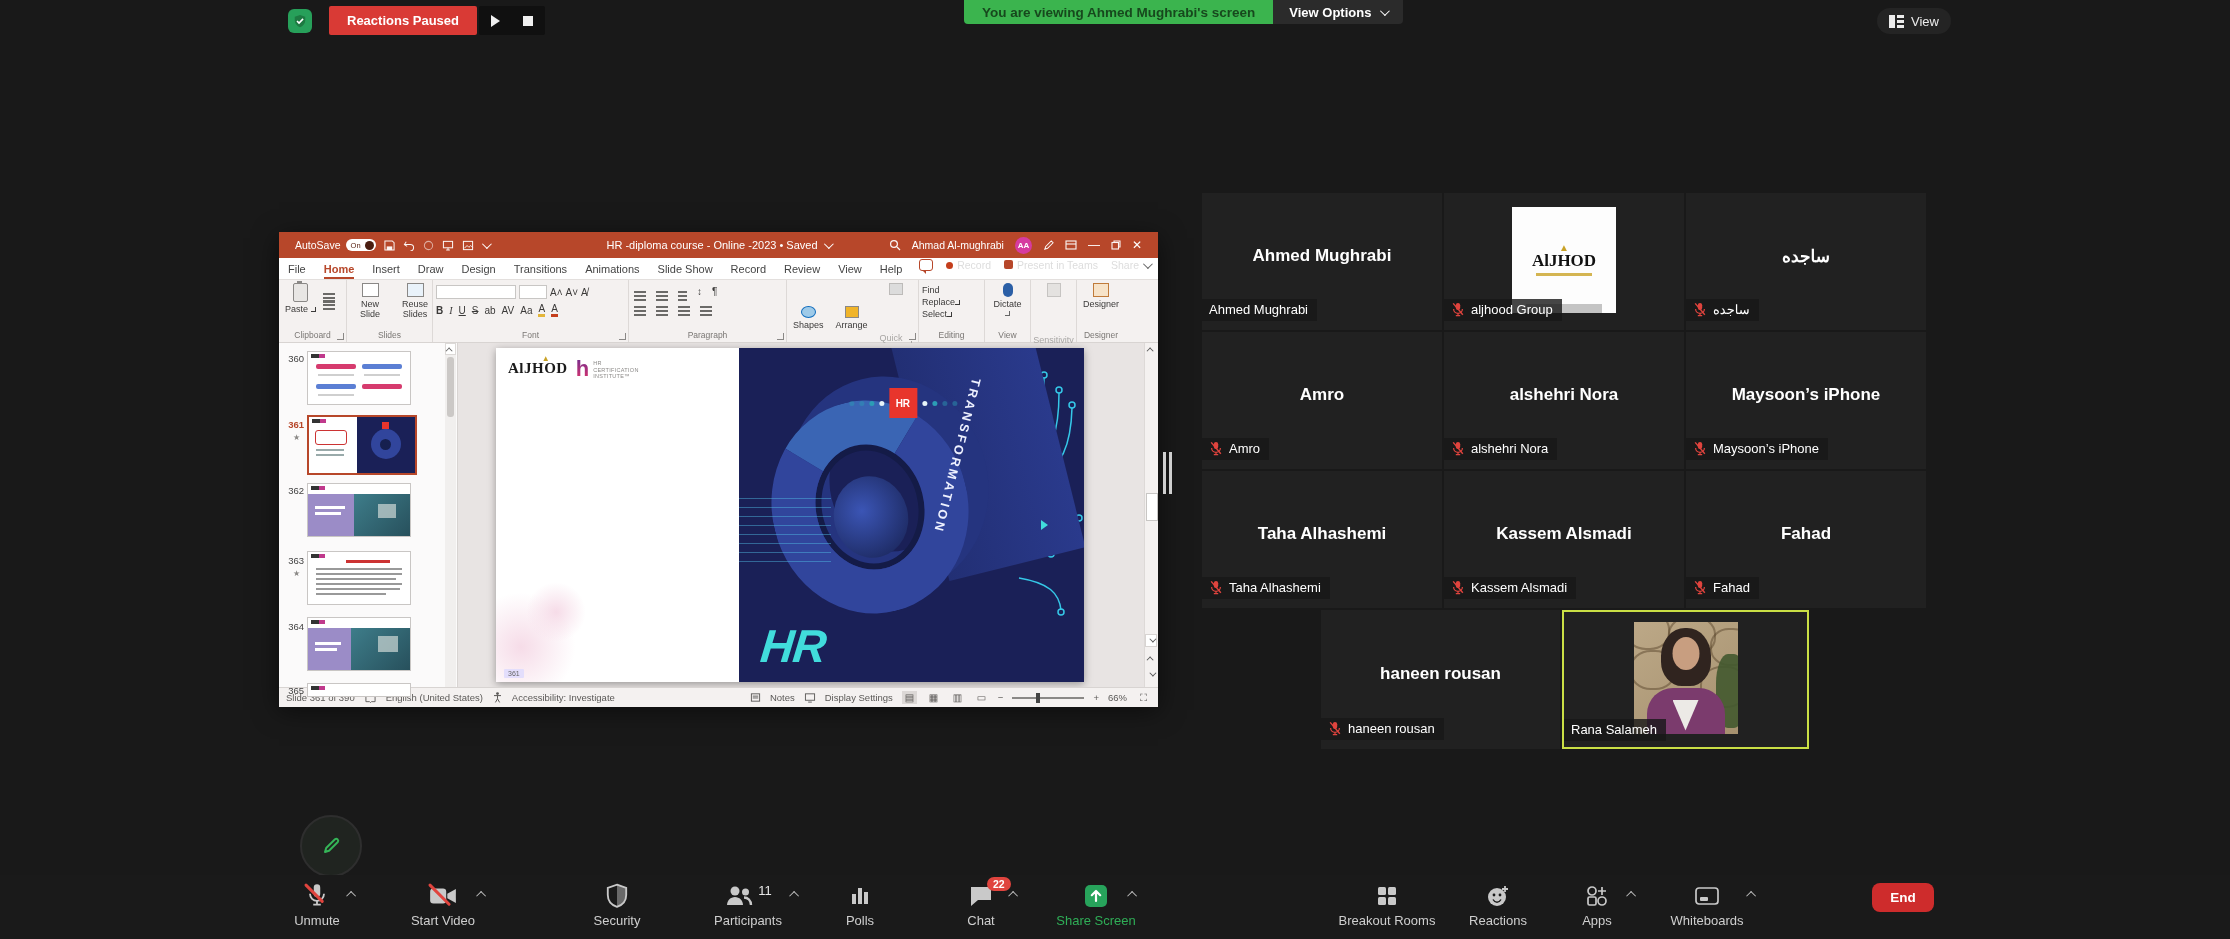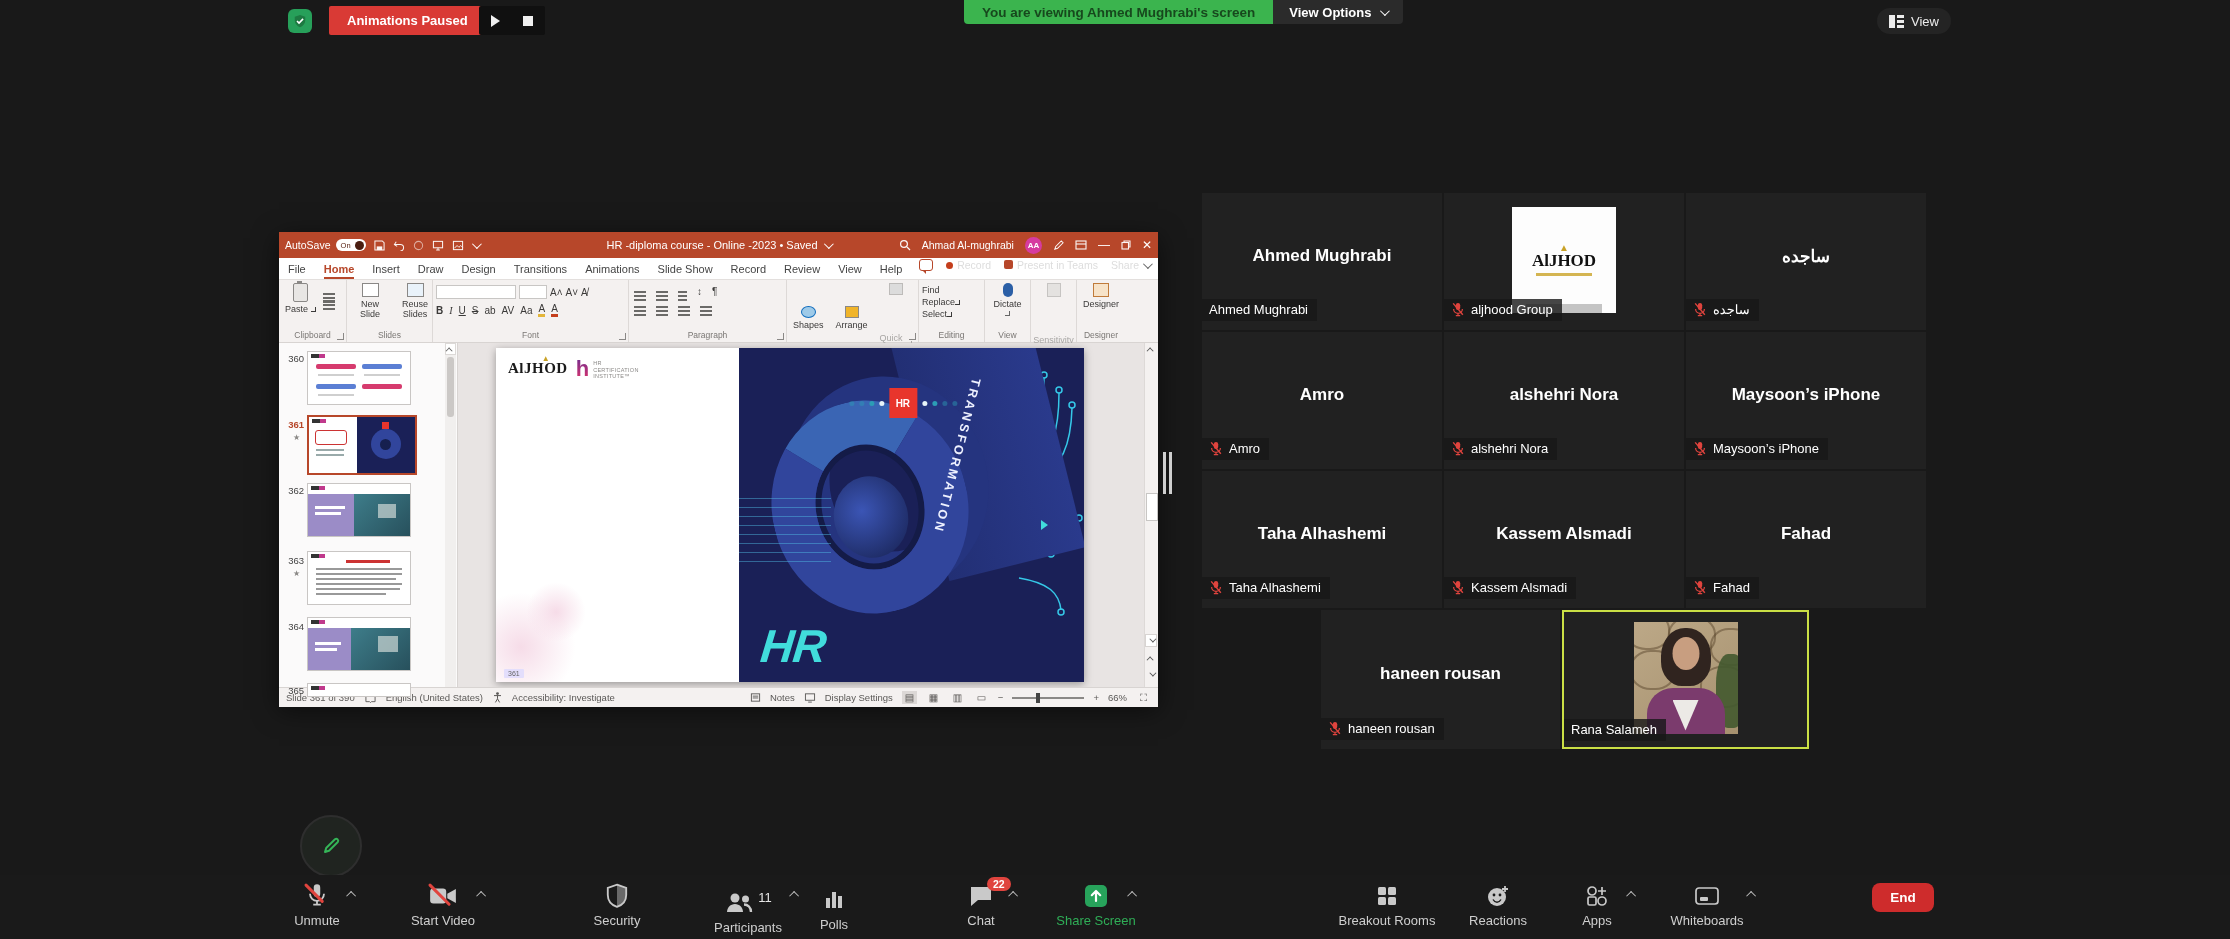--- a/index.html
+++ b/index.html
@@ -34,21 +34,21 @@
   .view-grid-ic i{position:absolute;background:#ececec;}
   .view-grid-ic i:nth-child(1){left:0;top:0;width:6px;height:13px;}
   .view-grid-ic i:nth-child(2){left:8px;top:0;width:7px;height:3px;}
   .view-grid-ic i:nth-child(3){left:8px;top:5px;width:7px;height:3px;}
   .view-grid-ic i:nth-child(4){left:8px;top:10px;width:7px;height:3px;}
 
   
   .ppt{left:279px;top:232px;width:879px;height:472px;background:#f4f1f0;
        box-shadow:0 6px 24px rgba(0,0,0,.55);font-family:"Liberation Sans",sans-serif;}
   .ppt-titlebar{height:26px;background:#b7472a;display:flex;align-items:center;color:#fff;
-                font-size:10.5px;padding:0 6px;gap:8px;position:relative;}
+                font-size:10.5px;padding:0 16px;gap:8px;position:relative;}
   .autosave{display:flex;align-items:center;gap:5px;}
   .toggle{width:30px;height:12px;background:#fff;border-radius:6px;position:relative;
           color:#5a2213;font-size:7.5px;display:flex;align-items:center;padding-left:5px;box-sizing:border-box;}
   .toggle i{position:absolute;right:1.5px;top:1.5px;width:9px;height:9px;background:#4a1d10;border-radius:50%;}
   .tb-ic{opacity:.95;display:flex;align-items:center;}
   .ppt-title{position:absolute;left:50%;transform:translateX(-50%);white-space:nowrap;
              font-size:11px;display:flex;align-items:center;gap:6px;}
   .ppt-tb-right{margin-left:auto;display:flex;align-items:center;gap:11px;}
   .avatar{width:17px;height:17px;border-radius:50%;background:#d63ba0;color:#fff;font-size:8px;
           font-weight:bold;display:flex;align-items:center;justify-content:center;}
@@ -193,22 +193,22 @@
 
   
   .ztoolbar{left:0;top:875px;width:2230px;height:64px;background:#1a1a1a;}
   .zitem{position:absolute;top:6px;width:110px;height:54px;display:flex;flex-direction:column;
          align-items:center;justify-content:flex-start;color:#cfcfcf;}
   .zitem .ic{height:30px;display:flex;align-items:center;justify-content:center;position:relative;}
   .zitem .lbl{font-size:13px;margin-top:2px;white-space:nowrap;}
   .zitem .chev{position:absolute;color:#bdbdbd;}
   .slash{position:absolute;left:2px;top:2px;width:26px;height:2.5px;background:#e0443e;
          transform:rotate(45deg);transform-origin:left top;border-radius:2px;}
-  .i-unmute{left:262px;} .i-video{left:388px;} .i-security{left:562px;} .i-participants{left:693px;justify-content:flex-end;}
-  .i-polls{left:779px;justify-content:center;} .i-chat{left:926px;} .i-share{left:1041px;} .i-record{left:1144px;width:190px;}
+  .i-unmute{left:262px;} .i-video{left:388px;} .i-security{left:562px;} .i-participants{left:693px;}
+  .i-polls{left:805px;} .i-chat{left:926px;} .i-share{left:1041px;} .i-record{left:1144px;width:190px;}
   .i-breakout{left:1322px;width:130px;} .i-reactions{left:1443px;} .i-apps{left:1542px;} .i-wb{left:1642px;width:130px;}
   .share-green .lbl{color:#2fae57;}
   .count{font-size:13px;color:#e6e6e6;margin-left:4px;position:relative;top:-6px;}
   .chat-badge{position:absolute;top:-4px;left:calc(50% + 6px);background:#e0443e;color:#fff;font-size:10.5px;
               font-weight:bold;padding:1px 6px;border-radius:9px;}
   .rec-sq{width:22px;height:22px;background:#b9b9b9;border-radius:4px;display:flex;align-items:center;
           justify-content:center;margin:0 3px;}
   .end-btn{left:1872px;top:883px;width:62px;height:29px;background:#ce2c2c;color:#fff;border-radius:8px;
            font-size:13.5px;font-weight:bold;display:flex;align-items:center;justify-content:center;}
   svg{display:block;}
@@ -216,21 +216,21 @@
 </head>
 <body>
 
 <div class="abs shield">
   <svg viewBox="0 0 16 16">
       <path d="M8 1l6 2v4c0 4-2.6 6.6-6 8-3.4-1.4-6-4-6-8V3z" fill="#1d7a42"></path>
       <path d="M4.6 8l2.3 2.3L11.5 5.6" stroke="#fff" stroke-width="1.8" fill="none"></path>
     </svg>
 </div>
 <div class="abs rec-pill">
-  <span>Animations Paused</span>
+  <span>Reactions Paused</span>
 </div>
 <div class="abs rec-controls">
   <span class="play-tri"></span>
   <span class="stop-sq"></span>
 </div>
 <div class="abs banner-wrap">
   <div class="banner">You are viewing Ahmed Mughrabi's screen</div>
   <div class="view-options">
     <span>View Options</span>
     <span class="chev down"></span>

